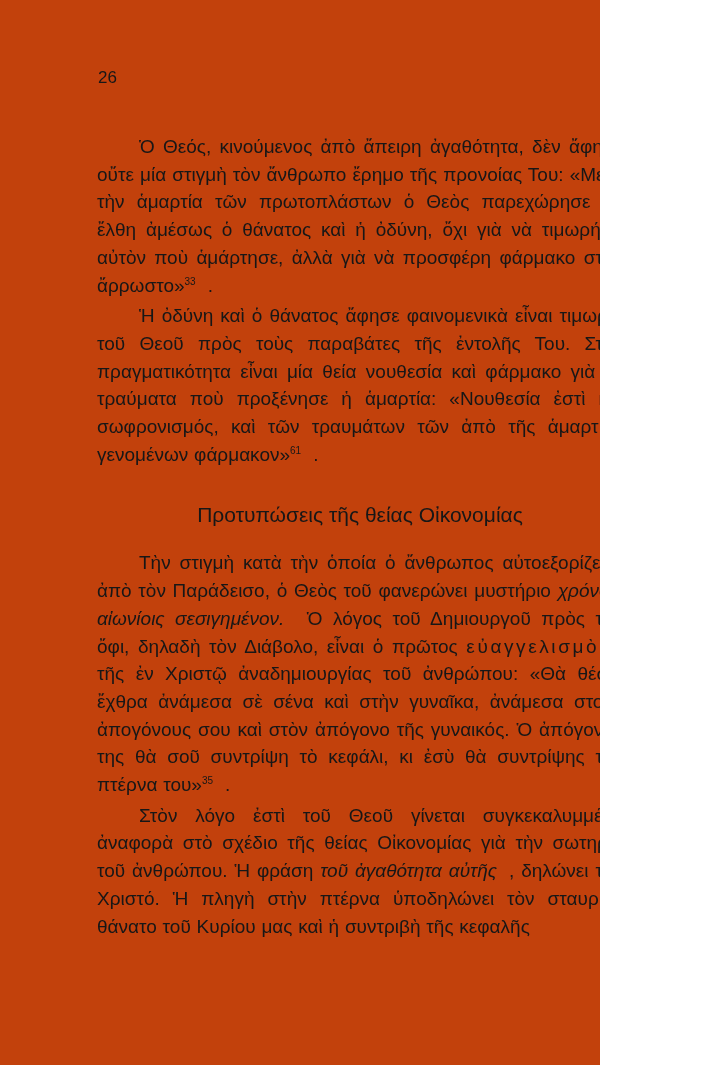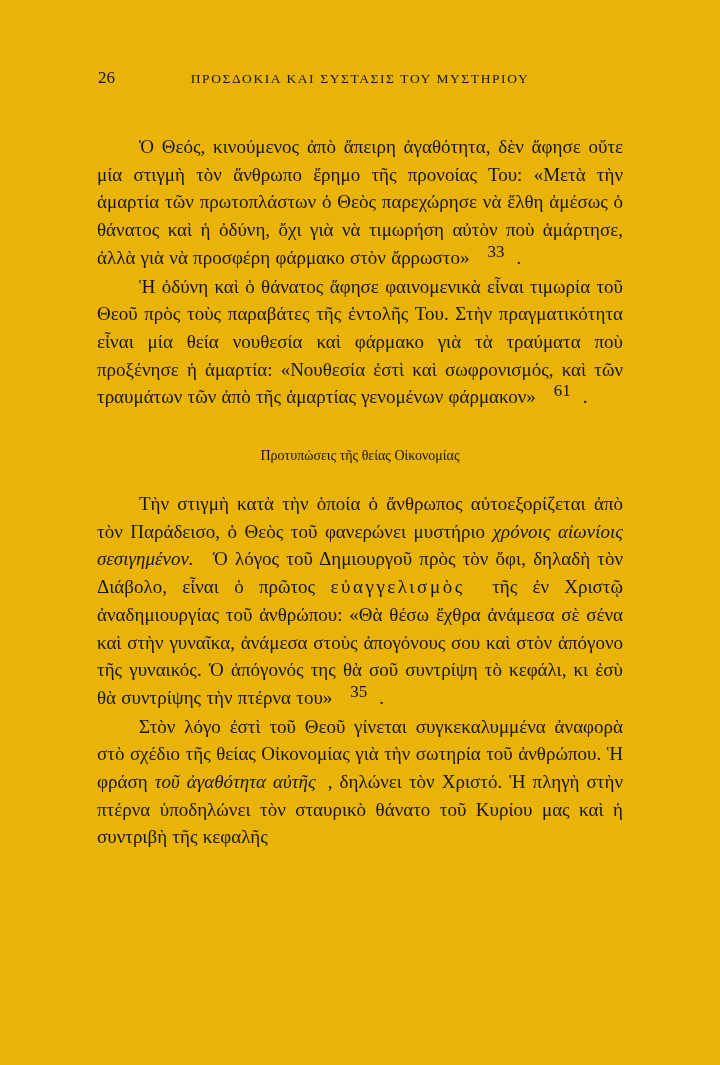--- a/index.html
+++ b/index.html
@@ -2,26 +2,26 @@
 <html lang="el"><head>
 <meta charset="utf-8">
 <style>
   html, body {
     margin: 0;
     padding: 0;
     background: #ffffff;
   }
   .book-page {
     position: relative;
-    width: 720px;
+    width: 600px;
     height: 1065px;
     box-sizing: border-box;
-    background: #eab308;
+    background: #c2410c;
     color: #171717;
-    font-family: Liberation Serif, serif;
+    font-family: Liberation Sans, sans-serif;
     padding: 68px 97px 0 97px;
     overflow: hidden;
   }
   .page-header {
     position: relative;
     height: 22px;
     margin-bottom: 43px;
   }
   .page-number {
     position: absolute;
@@ -49,42 +49,40 @@
     text-indent: 30px;
     text-align: justify;
     font-size: 19px;
     line-height: 27.7px;
     word-spacing: 0.5px;
   }
   .section-heading {
     margin: 30px 0 21px 0;
     text-align: center;
     font-weight: normal;
-    font-size: 14px;
+    font-size: 21px;
     line-height: 27px;
   }
   .run-n { font-style: normal; margin-left: 12px; }
   .run-i { font-style: italic; }
   .run-sp { letter-spacing: 2.6px; }
   .run-sup {
-    font-size: 17px;
+    font-size: 10px;
     position: relative;
     top: -7px;
     letter-spacing: 0;
-    margin-left: 18px;
   }
 </style>
 </head>
 <body>
 
 <div class="book-page">
 
   <div class="page-header">
     <span class="page-number">26</span>
-    <span class="running-title">ΠΡΟΣΔΟΚΙΑ ΚΑΙ ΣΥΣΤΑΣΙΣ ΤΟΥ ΜΥΣΤΗΡΙΟΥ</span>
   </div>
 
   <div class="page-body">
 
     <p><span class="run-n">Ὁ Θεός, κινούμενος ἀπὸ ἄπειρη ἀγαθότητα, δὲν ἄφησε οὔτε μία στιγμὴ τὸν ἄνθρωπο ἔρημο τῆς προνοίας Του: «Μετὰ τὴν ἁμαρτία τῶν πρωτοπλάστων ὁ Θεὸς παρεχώρησε νὰ ἔλθη ἀμέσως ὁ θάνατος καὶ ἡ ὀδύνη, ὄχι γιὰ νὰ τιμωρήση αὐτὸν ποὺ ἁμάρτησε, ἀλλὰ γιὰ νὰ προσφέρη φάρμακο στὸν ἄρρωστο»</span><span class="run-sup">33</span><span class="run-n">.</span></p>
 
     <p><span class="run-n">Ἡ ὀδύνη καὶ ὁ θάνατος ἄφησε φαινομενικὰ εἶναι τιμωρία τοῦ Θεοῦ πρὸς τοὺς παραβάτες τῆς ἐντολῆς Του. Στὴν πραγματικότητα εἶναι μία θεία νουθεσία καὶ φάρμακο γιὰ τὰ τραύματα ποὺ προξένησε ἡ ἁμαρτία: «Νουθεσία ἐστὶ καὶ σωφρονισμός, καὶ τῶν τραυμάτων τῶν ἀπὸ τῆς ἁμαρτίας γενομένων φάρμακον»</span><span class="run-sup">61</span><span class="run-n">.</span></p>
 
     <h2 class="section-heading">Προτυπώσεις τῆς θείας Οἰκονομίας</h2>
 

